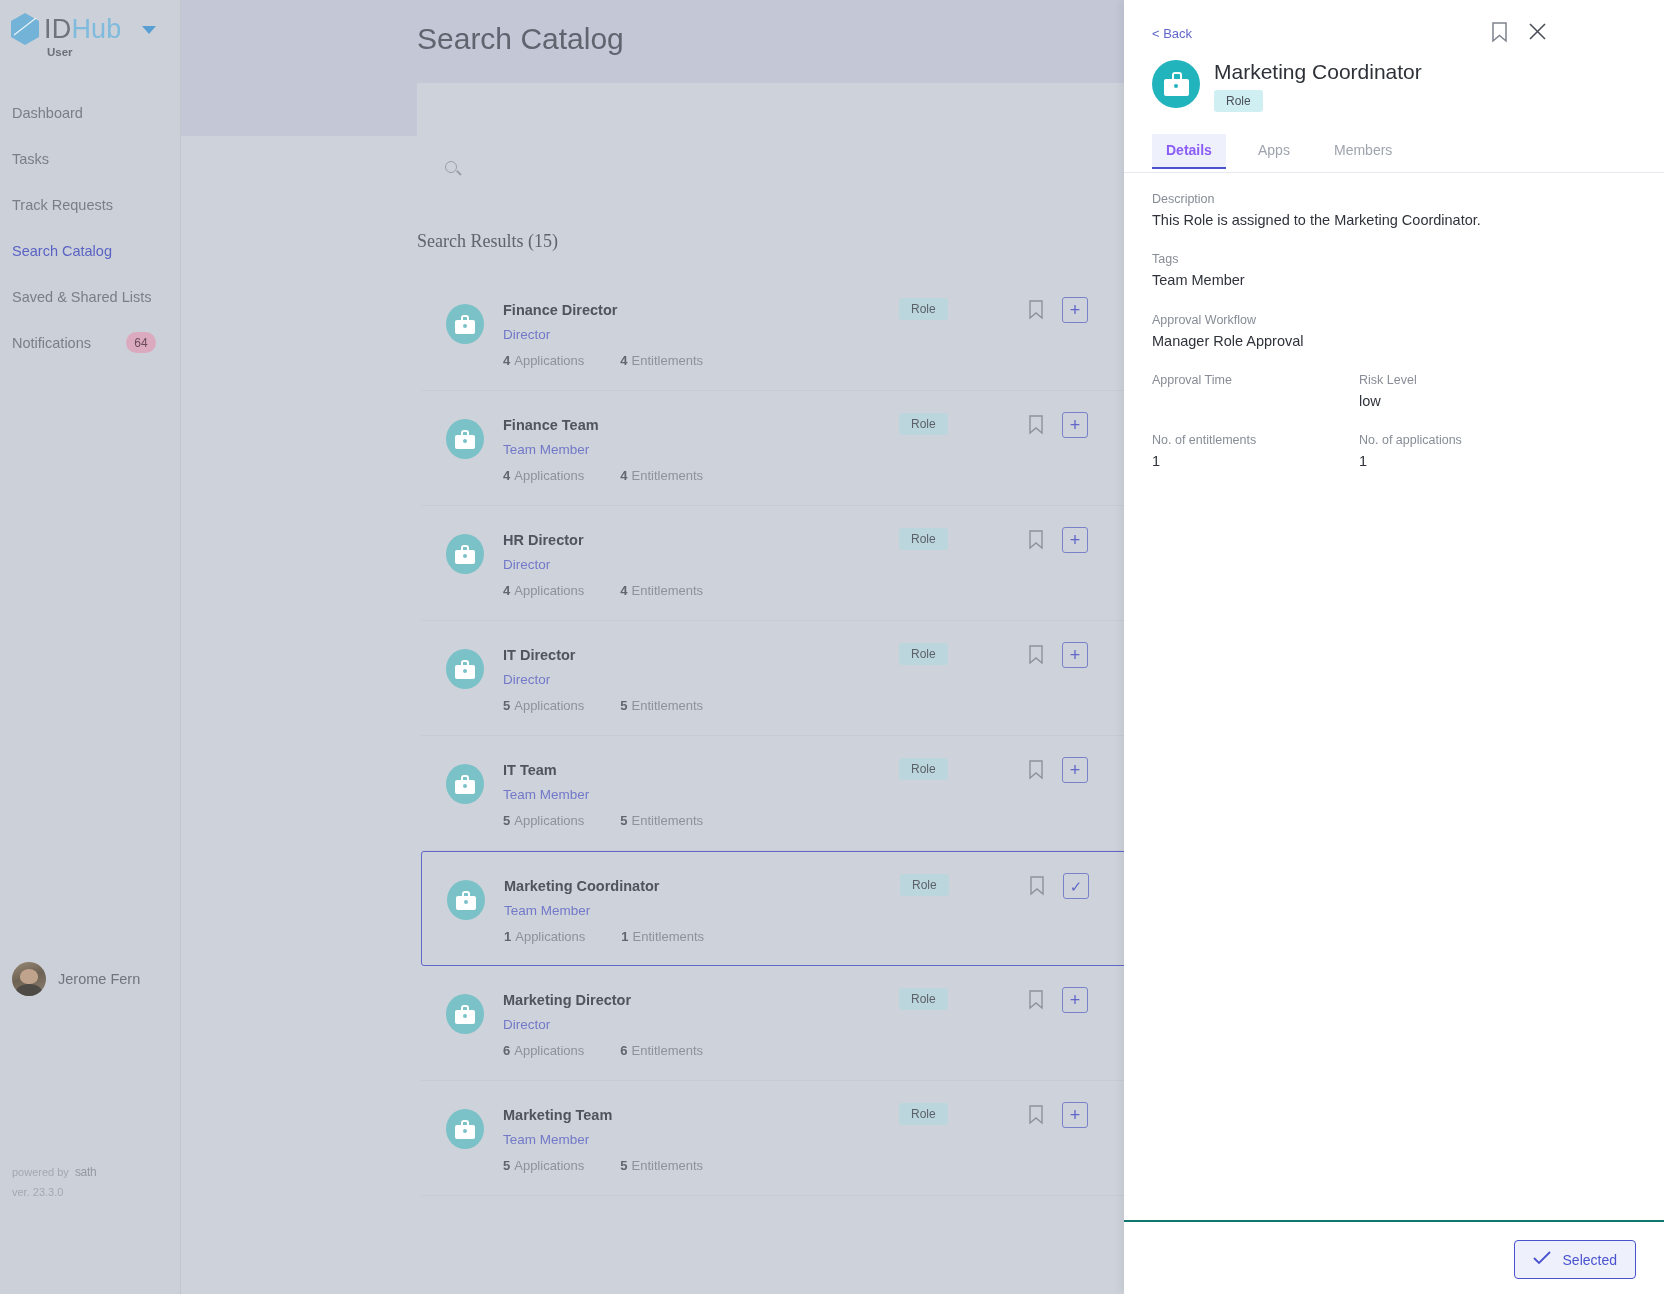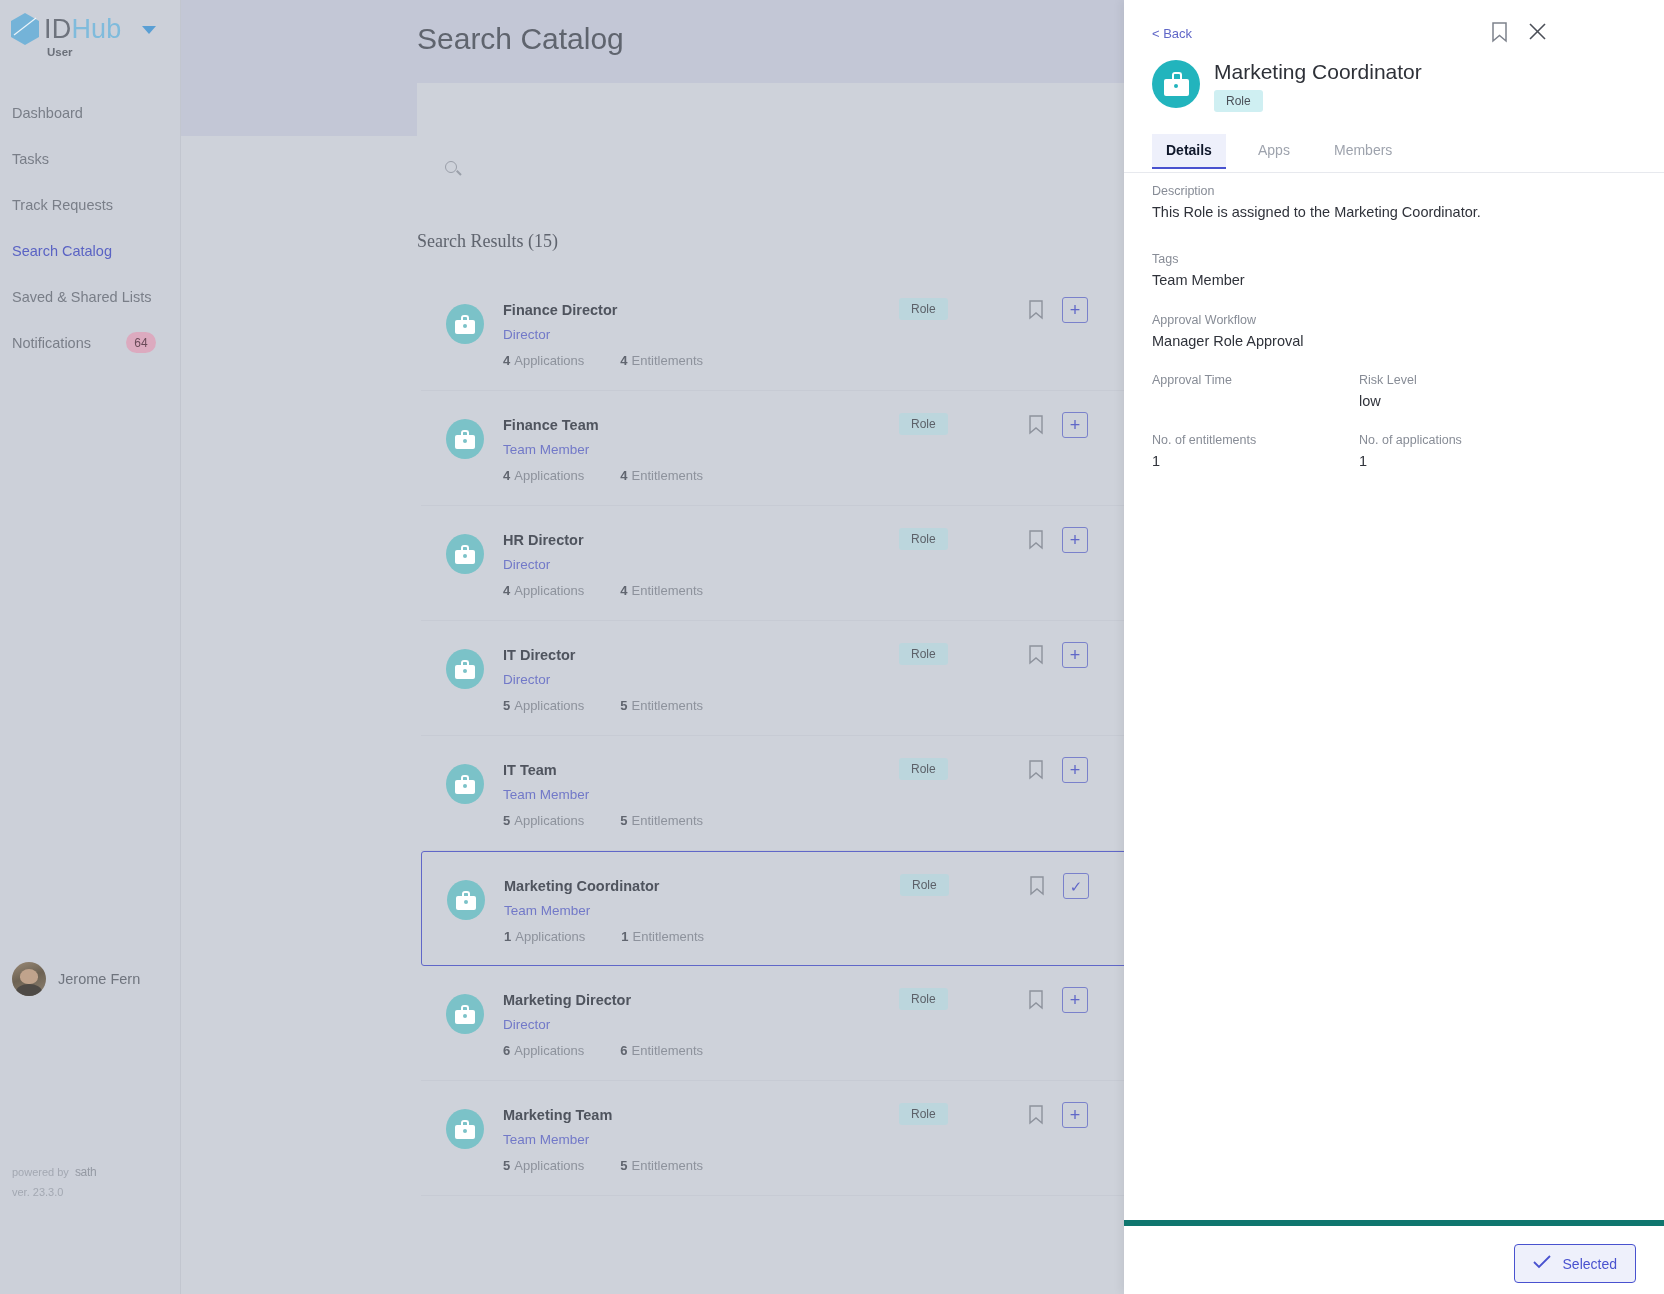--- a/index.html
+++ b/index.html
@@ -250,33 +250,33 @@
   .d-tag {
     position: absolute; left: 90px; top: 90px; background: #cfeff2;
     color: #4b5058; font-size: 12px; padding: 4px 12px; border-radius: 3px;
   }
   .d-tabs { position: absolute; left: 28px; top: 134px; width: 484px; height: 34px; }
   .d-tab {
     position: absolute; top: 0; font-size: 14px; color: #9ea3ad;
     padding: 8px 14px 9px; cursor: pointer;
   }
   .d-tab.active {
-    color: #0f172a; font-weight: 600; background: #eef0fb;
+    color: #8b5cf6; font-weight: 600; background: #eef0fb;
     border-bottom: 2.5px solid #4952cf;
   }
   .d-divider {
     position: absolute; left: 0; top: 172px; width: 540px; height: 1px;
     background: #e7e9ee;
   }
   .d-field { position: absolute; }
   .d-label { font-size: 12.5px; color: #878c96; margin-bottom: 6px; }
   .d-value { font-size: 14.5px; color: #2f323a; }
   .d-footer {
     position: absolute; left: 0; bottom: 0; width: 540px; height: 74px;
-    border-top: 6px solid #0f766e; background: #fff;
+    border-top: 2px solid #0f766e; background: #fff;
   }
   .btn-selected {
     position: absolute; right: 28px; top: 18px;
     border: 1.6px solid #4952cf; border-radius: 4px; background: #eef0fb;
     color: #4952cf; font-size: 14px; padding: 10px 18px;
     display: flex; align-items: center; gap: 12px; cursor: pointer;
     font-family: "Liberation Sans", sans-serif;
   }
 </style>
 </head>
@@ -573,21 +573,21 @@
     <div class="d-name">Marketing Coordinator</div>
     <div class="d-tag">Role</div>
 
     <div class="d-tabs">
       <div class="d-tab active" style="left:0">Details</div>
       <div class="d-tab" style="left:92px">Apps</div>
       <div class="d-tab" style="left:168px">Members</div>
     </div>
     <div class="d-divider"></div>
 
-    <div class="d-field" style="left:28px; top:184px; width:470px">
+    <div class="d-field" style="left:28px; top:192px; width:470px">
       <div class="d-label">Description</div>
       <div class="d-value">This Role is assigned to the Marketing Coordinator.</div>
     </div>
 
     <div class="d-field" style="left:28px; top:252px; width:470px">
       <div class="d-label">Tags</div>
       <div class="d-value">Team Member</div>
     </div>
 
     <div class="d-field" style="left:28px; top:313px; width:470px">

